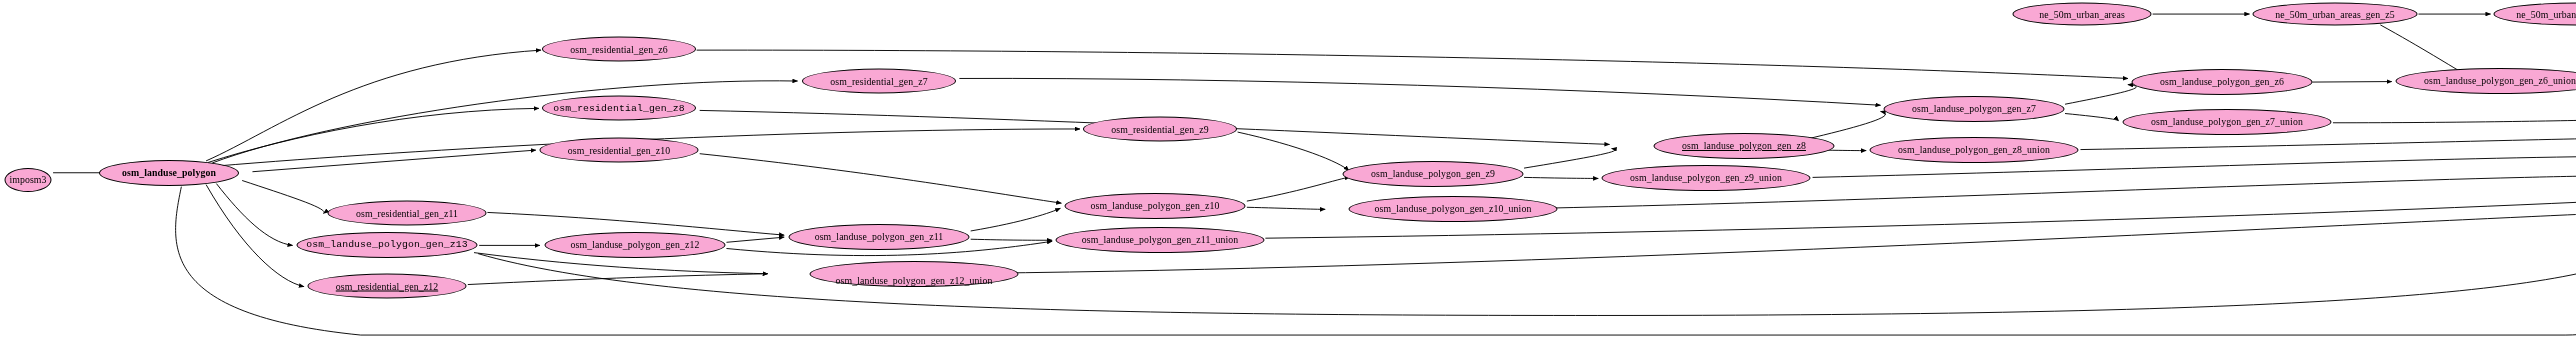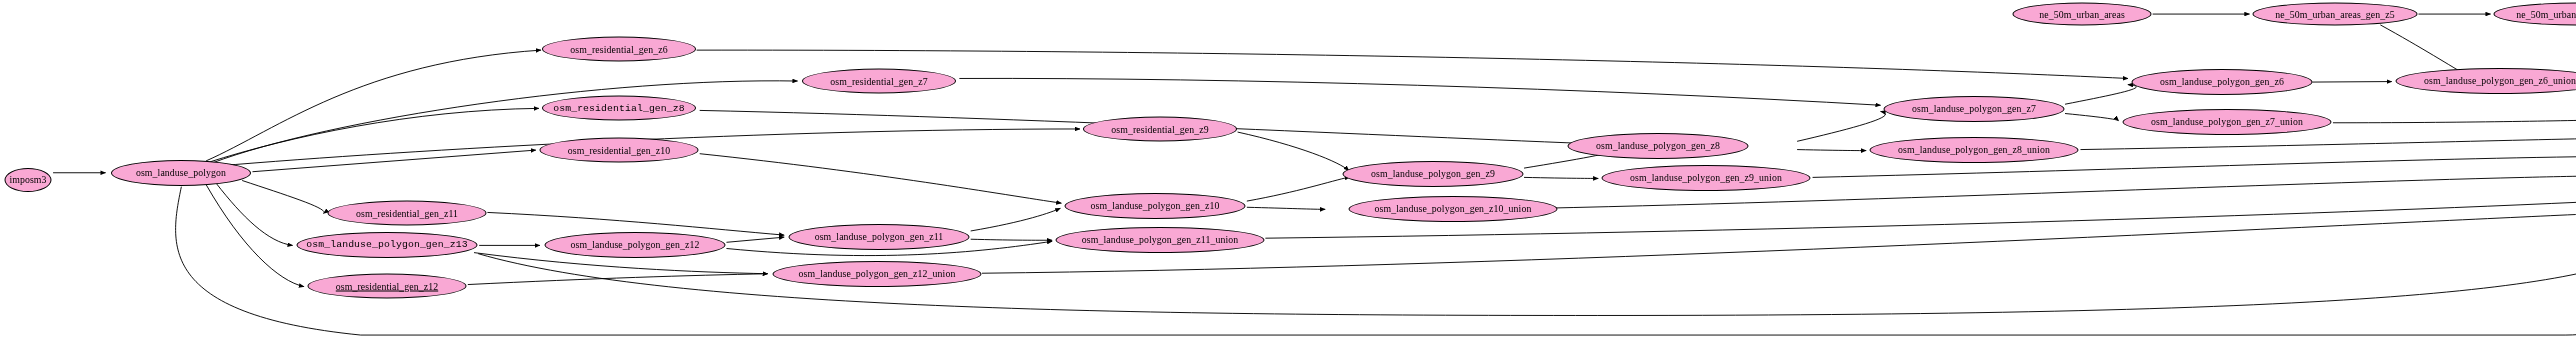--- a/index.html
+++ b/index.html
@@ -95,21 +95,21 @@
 
       <path d="M5056,170 C5110,180 5140,190 5158,198"></path>
       <path d="M5056,172 C5108,200 5140,220 5158,230"></path>
     </g>
   </svg>
 
   <div id="nodes">
       <div class="node" style="left: 28px; top: 173px; width: 47px; height: 24px; margin-top: 7px;">
         <span>imposm3</span>
       </div>
-      <div class="node" style="left: 181px; top: 173px; width: 140px; height: 26px;">
+      <div class="node" style="left: 169px; top: 173px; width: 140px; height: 26px; font-weight: bold;">
         <span>osm_landuse_polygon</span>
       </div>
       <div class="node" style="left: 619px; top: 49px; width: 154px; height: 25px;">
         <span>osm_residential_gen_z6</span>
       </div>
       <div class="node" style="left: 879px; top: 81px; width: 154px; height: 25px;">
         <span>osm_residential_gen_z7</span>
       </div>
       <div class="node" style="left: 619px; top: 108px; width: 154px; height: 25px; font-family: Liberation Mono, monospace;">
         <span>osm_residential_gen_z8</span>
@@ -128,39 +128,39 @@
       </div>
       <div class="node" style="left: 387px; top: 245px; width: 181px; height: 26px; font-family: Liberation Mono, monospace;">
         <span>osm_landuse_polygon_gen_z13</span>
       </div>
       <div class="node" style="left: 635px; top: 245px; width: 181px; height: 26px;">
         <span>osm_landuse_polygon_gen_z12</span>
       </div>
       <div class="node" style="left: 879px; top: 237px; width: 181px; height: 26px;">
         <span>osm_landuse_polygon_gen_z11</span>
       </div>
-      <div class="node" style="left: 877px; top: 274px; width: 209px; height: 26px;">
+      <div class="node" style="left: 914px; top: 274px; width: 209px; height: 26px; align-items: flex-end;">
         <span>osm_landuse_polygon_gen_z12_union</span>
       </div>
       <div class="node" style="left: 1160px; top: 240px; width: 209px; height: 26px;">
         <span>osm_landuse_polygon_gen_z11_union</span>
       </div>
       <div class="node" style="left: 1155px; top: 206px; width: 181px; height: 26px;">
         <span>osm_landuse_polygon_gen_z10</span>
       </div>
       <div class="node" style="left: 1453px; top: 209px; width: 209px; height: 26px;">
         <span>osm_landuse_polygon_gen_z10_union</span>
       </div>
       <div class="node" style="left: 1433px; top: 174px; width: 181px; height: 26px;">
         <span>osm_landuse_polygon_gen_z9</span>
       </div>
       <div class="node" style="left: 1706px; top: 178px; width: 209px; height: 26px;">
         <span>osm_landuse_polygon_gen_z9_union</span>
       </div>
-      <div class="node" style="left: 1658px; top: 146px; width: 181px; height: 26px;">
+      <div class="node" style="left: 1744px; top: 146px; width: 181px; height: 26px; text-decoration: underline;">
         <span>osm_landuse_polygon_gen_z8</span>
       </div>
       <div class="node" style="left: 1974px; top: 150px; width: 209px; height: 26px;">
         <span>osm_landuse_polygon_gen_z8_union</span>
       </div>
       <div class="node" style="left: 1974px; top: 109px; width: 181px; height: 26px;">
         <span>osm_landuse_polygon_gen_z7</span>
       </div>
       <div class="node" style="left: 2227px; top: 122px; width: 209px; height: 26px; text-align: right;">
         <span>osm_landuse_polygon_gen_z7_union</span>

